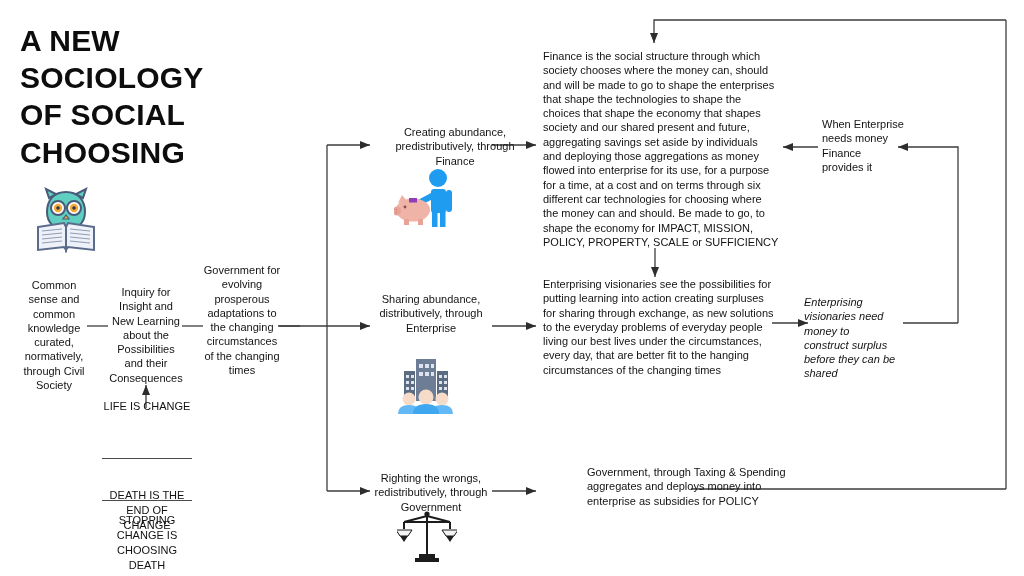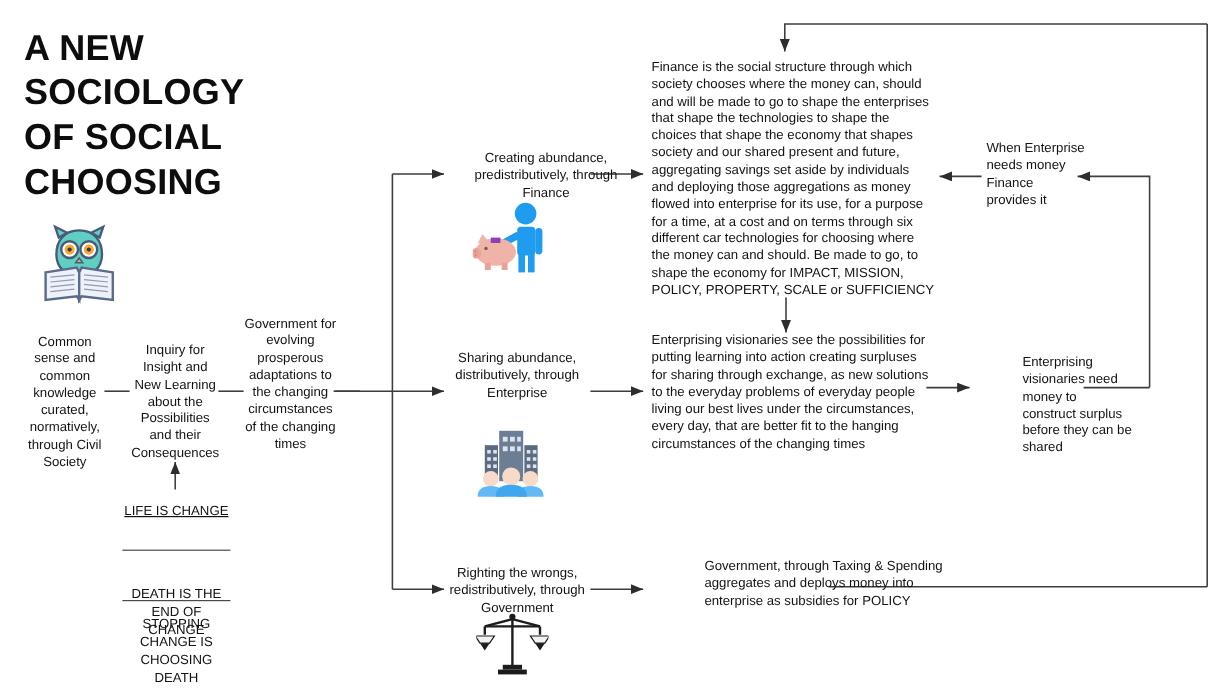--- a/index.html
+++ b/index.html
@@ -174,33 +174,33 @@
     <rect x="18" y="49" width="24" height="4" fill="#1c1c1c"></rect>
   </svg>
 </div>
 
 <div class="abs txt ctr" style="left:18px;top:278px;width:72px;text-align:center;">Common sense and common knowledge curated, normatively, through Civil Society</div>
 
 <div class="abs txt ctr" style="left:108px;top:285px;width:76px;">Inquiry for Insight and New Learning about the Possibilities and their Consequences</div>
 
 <div class="abs txt ctr" style="left:202px;top:263px;width:80px;">Government for evolving prosperous adaptations to the changing circumstances of the changing times</div>
 
-<div class="abs caps" style="left:102px;top:419px;width:90px;text-decoration:underline;">LIFE IS CHANGE</div>
+<div class="abs caps" style="left:102px;top:399px;width:90px;">LIFE IS CHANGE</div>
 <div class="hr" style="left:102px;top:458px;width:90px;"></div>
 <div class="abs caps" style="left:102px;top:488px;width:90px;">DEATH IS THE END OF CHANGE</div>
 <div class="hr" style="left:102px;top:500px;width:90px;"></div>
 <div class="abs caps" style="left:102px;top:513px;width:90px;">STOPPING CHANGE IS CHOOSING DEATH</div>
 
 <div class="abs txt ctr" style="left:370px;top:125px;width:122px;margin-left:24px;">Creating abundance, predistributively, through Finance</div>
 
 <div class="abs txt ctr" style="left:370px;top:292px;width:122px;">Sharing abundance, distributively, through Enterprise</div>
 
 <div class="abs txt ctr" style="left:370px;top:471px;width:122px;">Righting the wrongs, redistributively, through Government</div>
 
 <div class="abs txt lft" style="left:543px;top:49px;width:236px;">Finance is the social structure through which society chooses where the money can, should and will be made to go to shape the enterprises that shape the technologies to shape the choices that shape the economy that shapes society and our shared present and future, aggregating savings set aside by individuals and deploying those aggregations as money flowed into enterprise for its use, for a purpose for a time, at a cost and on terms through six different car technologies for choosing where the money can and should. Be made to go, to shape the economy  for IMPACT, MISSION, POLICY, PROPERTY, SCALE or SUFFICIENCY</div>
 
 <div class="abs txt lft" style="left:543px;top:277px;width:232px;">Enterprising visionaries see the possibilities for putting learning into action creating surpluses for sharing through exchange, as new solutions to the everyday problems of everyday people living our best lives under the circumstances, every day, that are better fit to the hanging circumstances of the changing times</div>
 
 <div class="abs txt lft" style="left:543px;top:465px;width:200px;margin-left:44px;">Government, through Taxing &amp; Spending aggregates and deploys money into enterprise as subsidies for POLICY</div>
 
 <div class="abs txt lft" style="left:822px;top:117px;width:82px;">When Enterprise needs money Finance provides it</div>
 
-<div class="abs txt lft" style="left:852px;top:295px;width:92px;">Enterprising visionaries need money to construct surplus before they can be shared</div>
+<div class="abs txt lft" style="left:804px;top:295px;width:92px;font-style:italic;">Enterprising visionaries need money to construct surplus before they can be shared</div>
 
 </body></html>

